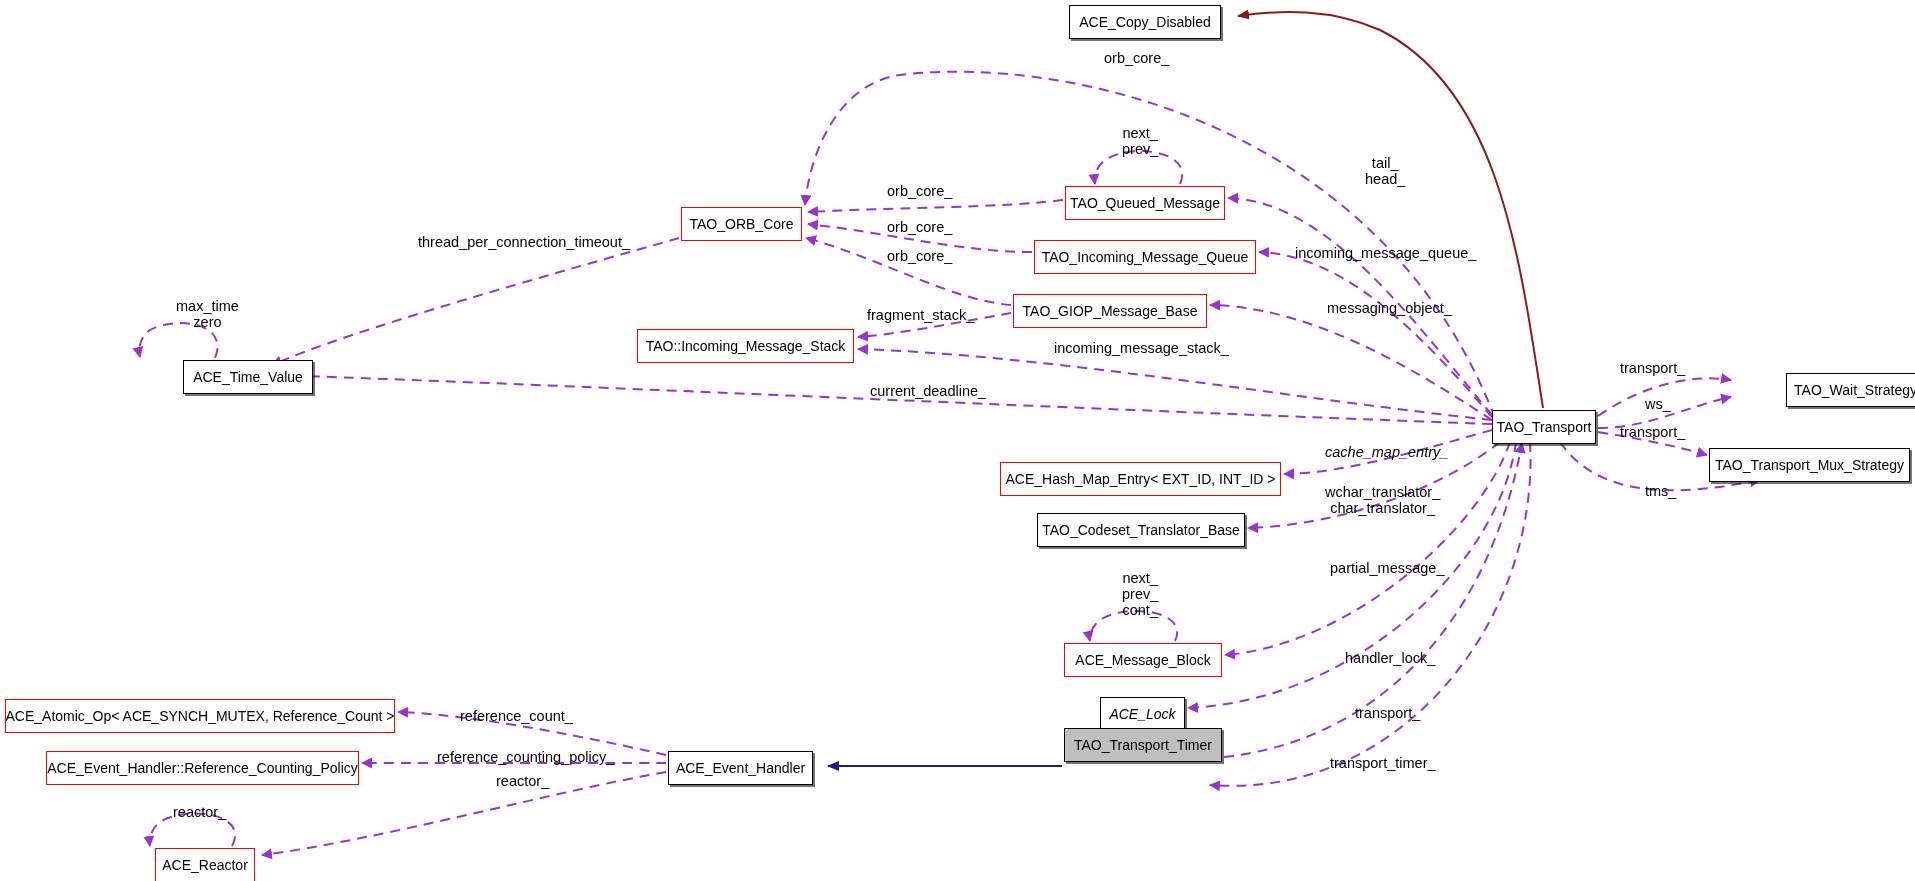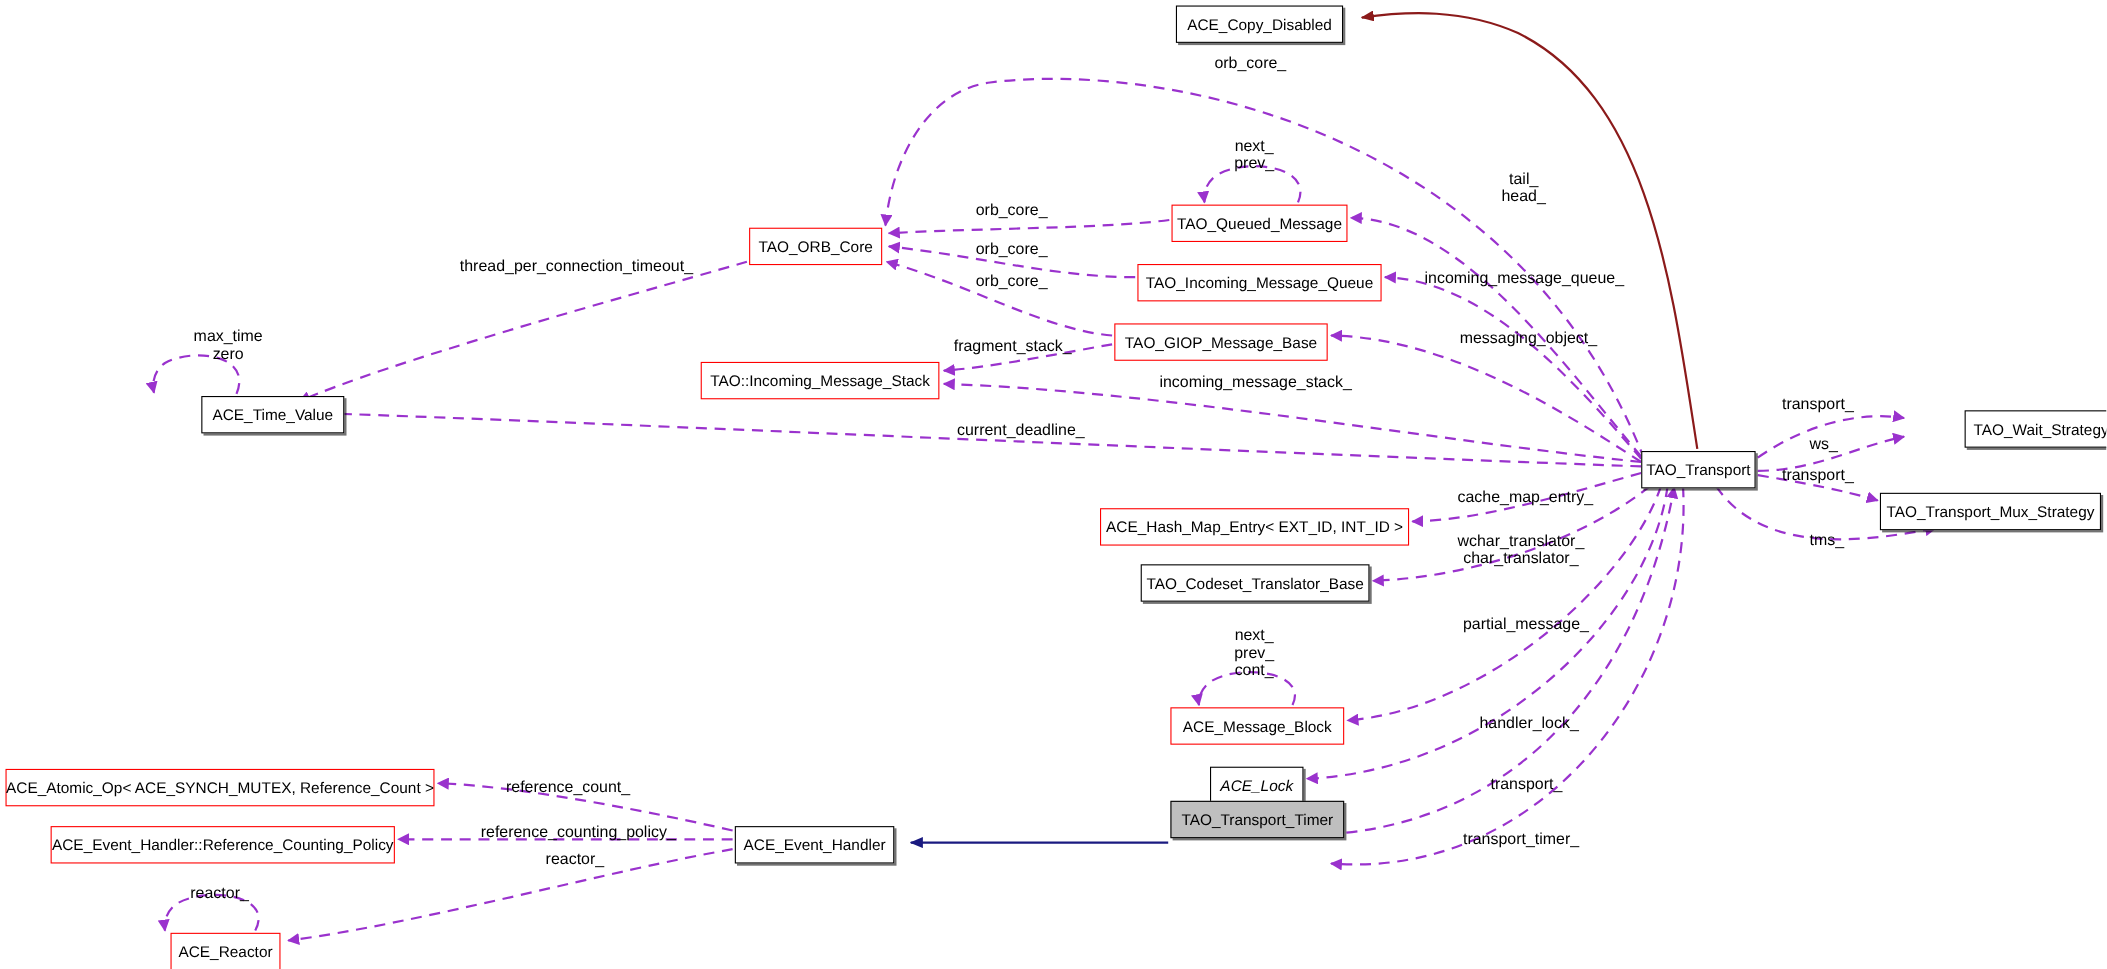--- a/index.html
+++ b/index.html
@@ -254,21 +254,21 @@
   <div class="edge-label" style="left:1054px; top:340px;">incoming_message_stack_</div>
 
   <div class="edge-label" style="left:870px; top:383px;">current_deadline_</div>
 
   <div class="edge-label" style="left:1620px; top:360px;">transport_</div>
 
   <div class="edge-label" style="left:1645px; top:396px;">ws_</div>
 
   <div class="edge-label" style="left:1620px; top:424px;">transport_</div>
 
-  <div class="edge-label" style="left:1325px; top:444px;">cache_map_entry_</div>
+  <div class="edge-label" style="left:1325px; top:444px;font-style:italic;">cache_map_entry_</div>
 
   <div class="edge-label" style="left:1645px; top:483px;">tms_</div>
 
   <div class="edge-label two-line" style="left:1325px; top:484px; white-space:pre;">wchar_translator_
 char_translator_</div>
 
   <div class="edge-label" style="left:1330px; top:560px;">partial_message_</div>
 
   <div class="edge-label three-line" style="left:1122px; top:570px; white-space:pre;">next_
 prev_

